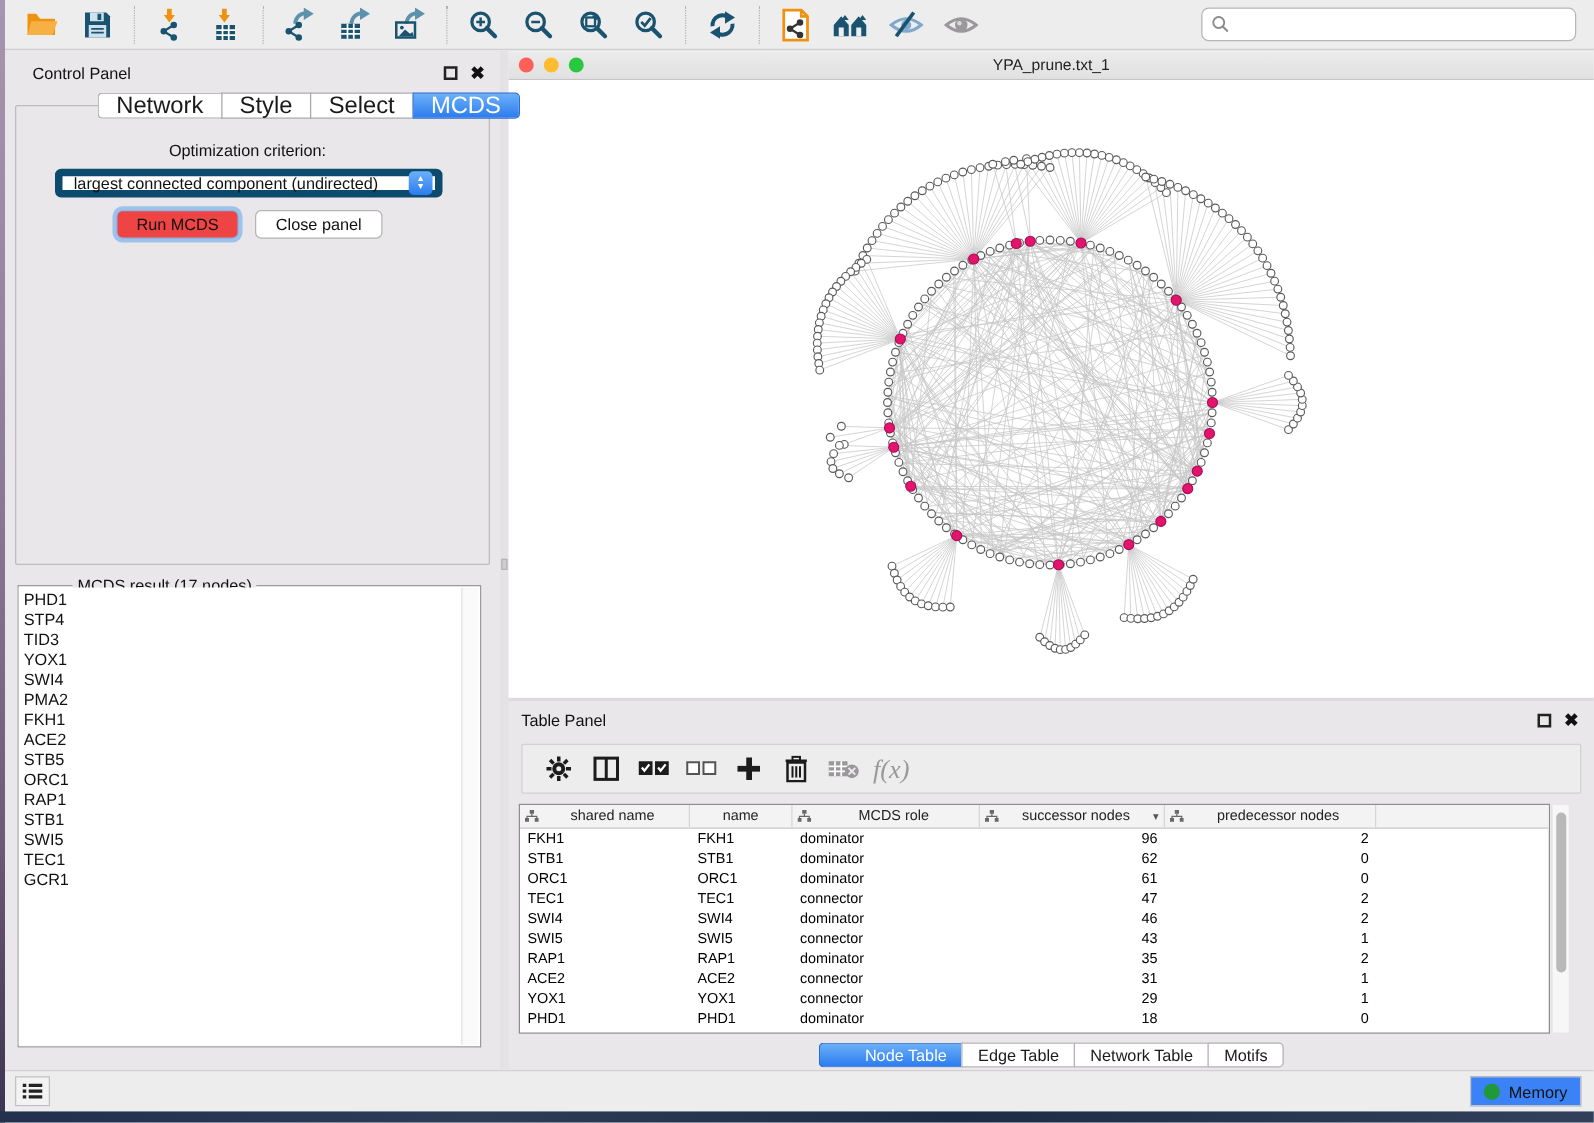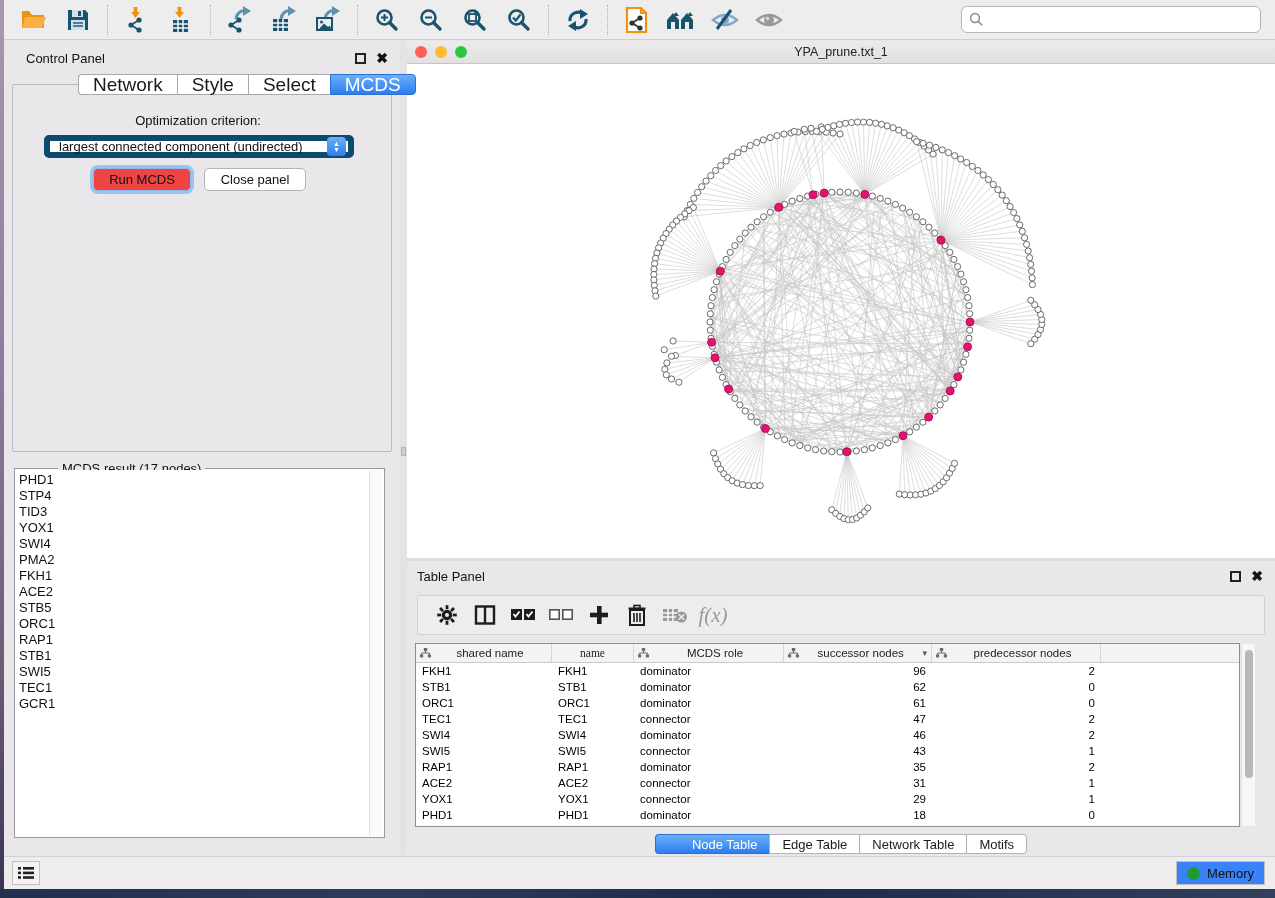--- a/index.html
+++ b/index.html
@@ -1215,21 +1215,21 @@
   <div id="tbl-header">
       <div class="th" style="width: 136px;">
         <svg class="tree-ic" width="11" height="10" viewBox="0 0 11 10">
           <rect x="3.8" y="0" width="3.4" height="3" fill="#6a686a"></rect>
           <rect x="0" y="6.4" width="3.2" height="3" fill="#6a686a"></rect>
           <rect x="7.8" y="6.4" width="3.2" height="3" fill="#6a686a"></rect>
           <path d="M5.5,3 L5.5,5 M1.6,6.4 L1.6,5 L9.4,5 L9.4,6.4" stroke="#6a686a" stroke-width="1" fill="none"></path>
         </svg>
         <span class="th-label">shared name</span>
       </div>
-      <div class="th" style="width: 82px; font-family: Liberation Serif, serif;">
+      <div class="th" style="width: 82px;">
         <span class="th-label">name</span>
       </div>
       <div class="th" style="width: 150px;">
         <svg class="tree-ic" width="11" height="10" viewBox="0 0 11 10">
           <rect x="3.8" y="0" width="3.4" height="3" fill="#6a686a"></rect>
           <rect x="0" y="6.4" width="3.2" height="3" fill="#6a686a"></rect>
           <rect x="7.8" y="6.4" width="3.2" height="3" fill="#6a686a"></rect>
           <path d="M5.5,3 L5.5,5 M1.6,6.4 L1.6,5 L9.4,5 L9.4,6.4" stroke="#6a686a" stroke-width="1" fill="none"></path>
         </svg>
         <span class="th-label">MCDS role</span>

